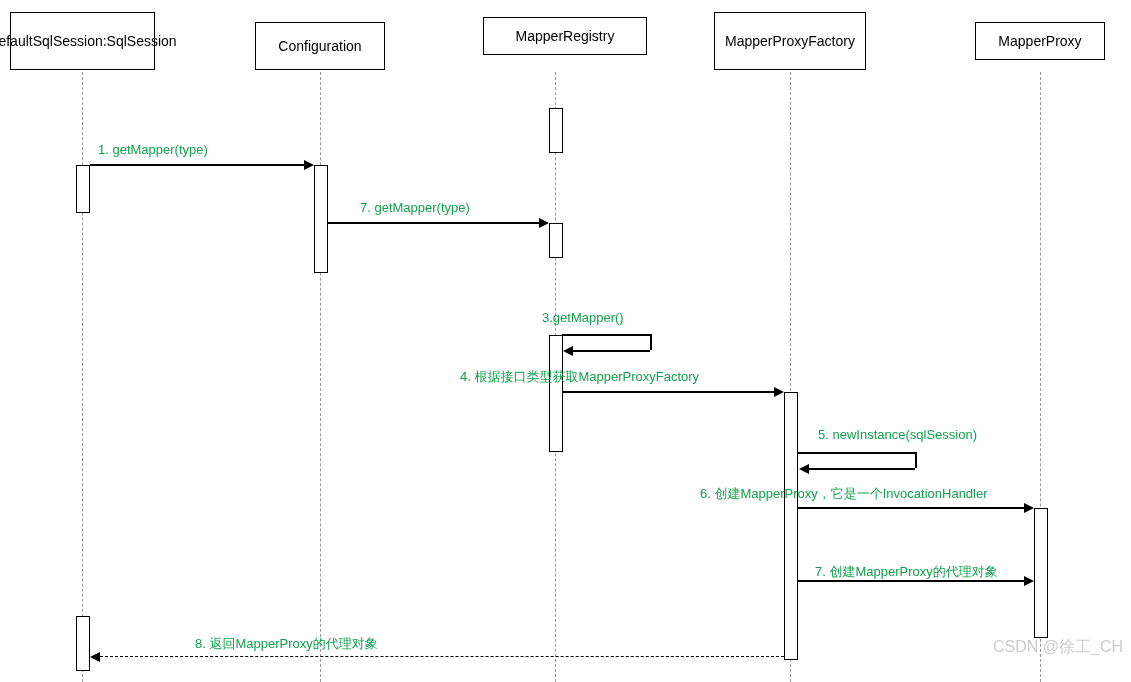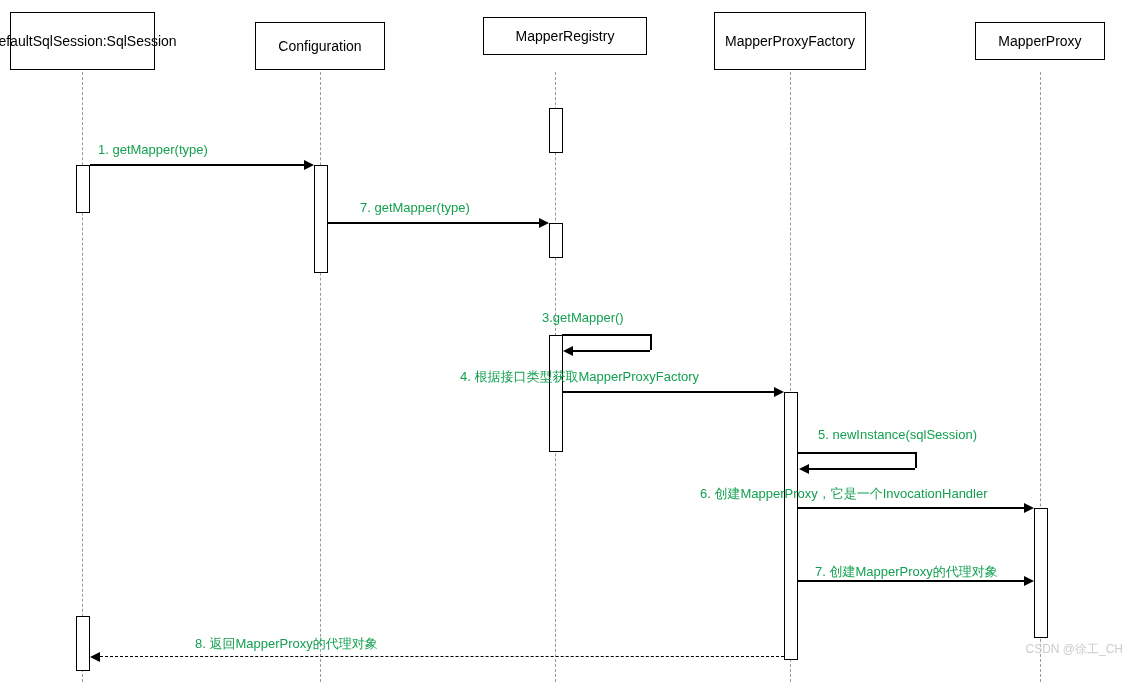--- a/index.html
+++ b/index.html
@@ -71,21 +71,21 @@
   .self-call-v {
     position: absolute;
     width: 1.5px;
     background: #000;
   }
   .watermark {
     position: absolute;
     right: 8px;
     bottom: 24px;
     color: #ccc;
-    font-size: 12px;
+    font-size: 16px;
   }
 </style>
 </head>
 <body>
 
 <div class="participant" style="left:10px; top:12px; width:145px; height:58px;">
   <span>DefaultSqlSession:SqlSession</span>
 </div>
 <div class="participant" style="left:255px; top:22px; width:130px; height:48px;">
   <span>Configuration</span>

